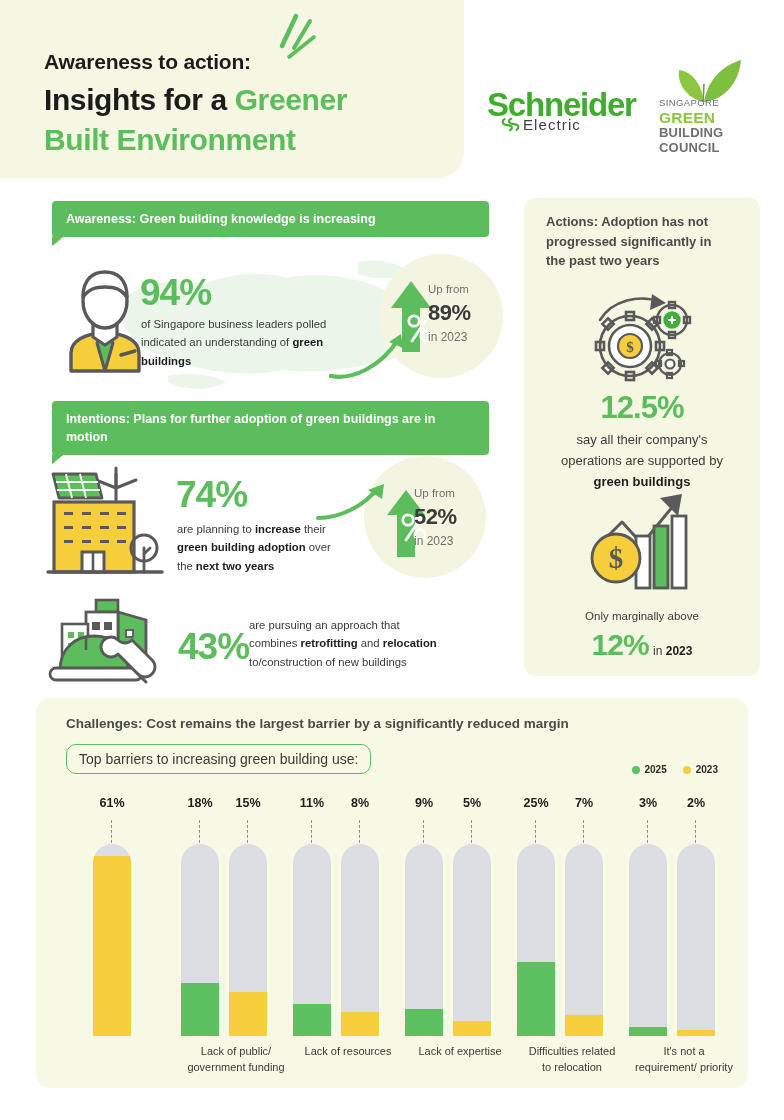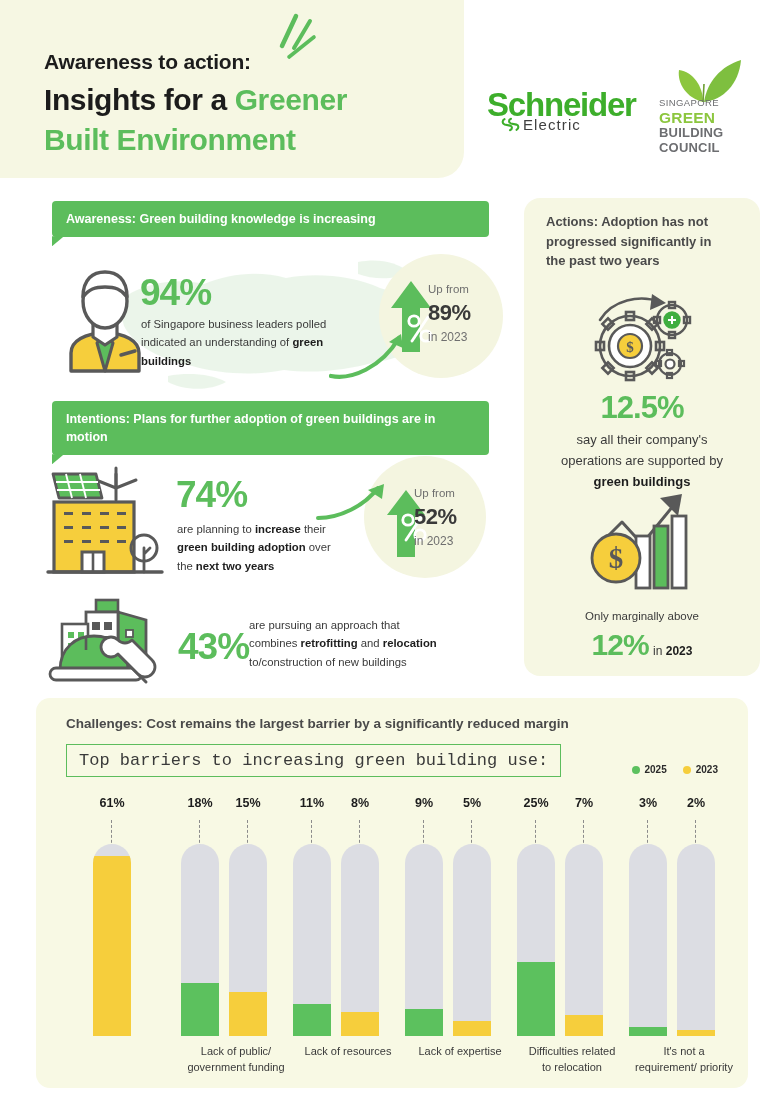--- a/index.html
+++ b/index.html
@@ -74,21 +74,21 @@
   .body-txt { color: #3a3a3a; font-size: 11.3px; line-height: 1.62; }
   .body-txt b { color: #1d1d1d; }
 
   .upfrom-label { color: #6f6f6f; font-size: 11.5px; }
   .upfrom-num { color: #3a3a3a; font-size: 22px; font-weight: bold; letter-spacing: -0.5px; }
   .upfrom-yr { color: #6f6f6f; font-size: 12px; }
 
   
   .actions {
     position: absolute; left: 524px; top: 198px; width: 236px; height: 478px;
-    background: #f6f7e3; border-radius: 16px;
+    background: #f6f7e3; border-radius: 11px;
   }
   .actions-title {
     position: absolute; left: 22px; top: 14px; width: 180px;
     font-size: 13px; font-weight: bold; color: #4a4a4a; line-height: 1.5;
   }
   .actions-pct {
     position: absolute; left: 0; top: 192px; width: 236px; text-align: center;
     font-size: 31px; font-weight: bold; color: #5cbd5c; letter-spacing: -1px;
   }
   .actions-sub {
@@ -111,22 +111,22 @@
   .challenges {
     position: absolute; left: 36px; top: 698px; width: 712px; height: 390px;
     background: #f8f9e4; border-radius: 14px;
   }
   .ch-title {
     position: absolute; left: 30px; top: 18px;
     font-size: 13.5px; font-weight: bold; color: #4a4a4a;
   }
   .ch-box {
     position: absolute; left: 30px; top: 46px;
-    border: 1.4px solid #5cbd5c; border-radius: 0;
-    padding: 6px 12px; font-size: 17px; color: #3a3a3a; background: transparent; font-family: Liberation Mono, monospace;
+    border: 1.4px solid #5cbd5c; border-radius: 10px;
+    padding: 6px 12px; font-size: 14px; color: #3a3a3a; background: transparent;
   }
   .legend { position: absolute; right: 30px; top: 66px; display: flex; gap: 16px; align-items: center; }
   .legend-item { display: flex; align-items: center; gap: 5px; font-size: 10px; color: #2b2b2b; font-weight: bold; }
   .dot { width: 8px; height: 8px; border-radius: 50%; display: inline-block; }
 
   .chart { position: absolute; left: 20px; top: 98px; width: 672px; height: 280px; display: flex; }
   .grp { flex: 1; position: relative; display: flex; justify-content: center; }
   .bars { position: relative; width: 100%; display: flex; justify-content: center; gap: 10px; }
   .barcol { width: 38px; position: relative; }
   .vlabel {

